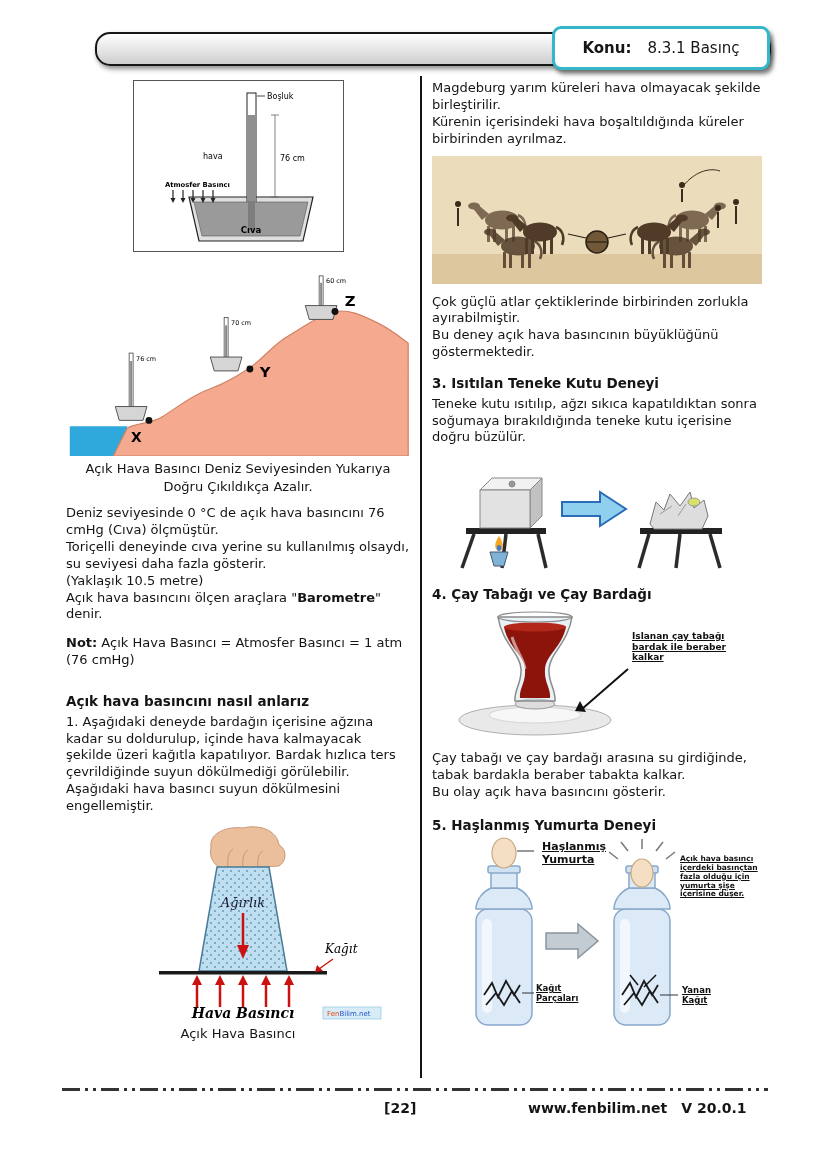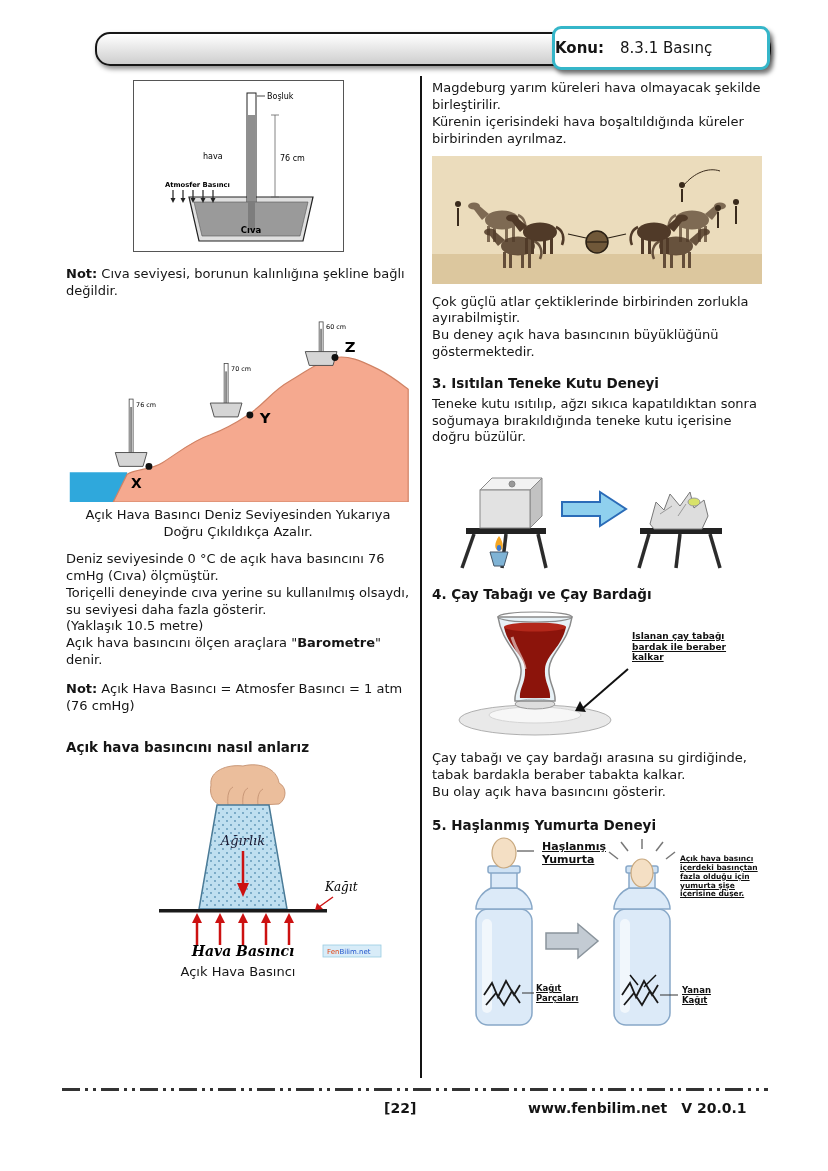--- a/index.html
+++ b/index.html
@@ -3,21 +3,21 @@
 <meta charset="utf-8">
 <style>
   html,body{margin:0;padding:0;}
   body{width:828px;height:1171px;background:#ffffff;font-family:"DejaVu Sans",sans-serif;color:#151515;font-size:13px;position:relative;}
   .page{position:absolute;inset:0;background:#fff;overflow:hidden;}
 
   
   .header-bar{position:absolute;left:95px;top:32px;width:672px;height:30px;border:2px solid #161616;border-radius:15px;
     background:linear-gradient(#ffffff,#cecece);box-shadow:2px 3px 5px rgba(0,0,0,.45);}
   .topic-badge{position:absolute;left:552px;top:26px;width:212px;height:38px;background:#fff;border:3px solid #35b6c9;
-    border-radius:9px;box-shadow:3px 4px 4px rgba(0,0,0,.5);display:flex;align-items:center;gap:16px;font-size:15px;}
+    border-radius:9px;box-shadow:3px 4px 4px rgba(0,0,0,.5);display:flex;align-items:center;justify-content:center;gap:16px;font-size:15px;}
   .topic-badge b{font-weight:bold;}
 
   
   .lcol{position:absolute;left:66px;top:80px;width:344px;}
   .rcol{position:absolute;left:432px;top:80px;width:334px;}
   .divider{position:absolute;left:420px;top:76px;width:2px;height:1002px;background:#141414;}
 
   p,.pline{line-height:1.3;margin:0;}
   .mb6{margin-bottom:6px}.mb10{margin-bottom:10px}.mb12{margin-bottom:12px}.mb14{margin-bottom:14px}
   .mb16{margin-bottom:16px}.mb24{margin-bottom:24px}.mb4{margin-bottom:4px}.mb8{margin-bottom:8px}
@@ -74,21 +74,20 @@
           <polygon points="9.5,117 14.5,117 12,122"></polygon>
             <polygon points="19.5,117 24.5,117 22,122"></polygon>
           <polygon points="29.5,117 34.5,117 32,122"></polygon>
             <polygon points="39.5,117 44.5,117 42,122"></polygon>
           <polygon points="49.5,117 54.5,117 52,122"></polygon>
         </g>
         <text x="90" y="152" font-size="8.5" font-weight="bold" text-anchor="middle">Cıva</text>
       </svg>
     </div>
 
-    <p class="mb12"><b>Not:</b><span> Cıva seviyesi, borunun kalınlığına şekline bağlı değildir.</span></p>
 
     <div class="figwrap mb4">
       <svg width="344" height="190" viewBox="0 0 344 192">
         <polygon points="2,162 60,162 60,192 2,192" fill="#2FA8DC"></polygon>
         <path d="M46,192 L60,164 C70,158 84,160 96,152 C112,142 126,130 144,124 C160,118 170,112 182,104
                  C198,94 206,80 224,70 C240,61 250,52 266,47 C282,42 298,50 314,58 C326,64 336,72 344,78 L344,192 Z" fill="#F5A98F" stroke="#D08264" stroke-width="1.2"></path>
 
         <g>
           <rect x="62" y="88" width="4" height="60" fill="#fff" stroke="#444" stroke-width="0.8"></rect>
           <rect x="63" y="96" width="2" height="52" fill="#888"></rect>
@@ -124,20 +123,21 @@
       <div class="pline">Deniz seviyesinde 0 °C de açık hava basıncını 76 cmHg (Cıva) ölçmüştür.</div>
       <div class="pline">Toriçelli deneyinde cıva yerine su kullanılmış olsaydı, su seviyesi daha fazla gösterir.</div>
       <div class="pline">(Yaklaşık 10.5 metre)</div>
       <div class="pline"><span>Açık hava basıncını ölçen araçlara "</span><b>Barometre</b><span>" denir.</span></div>
     </div>
 
     <p class="mb24"><b>Not:</b><span> Açık Hava Basıncı = Atmosfer Basıncı = 1 atm (76 cmHg)</span></p>
 
     <p class="sec-title mb6">Açık hava basıncını nasıl anlarız</p>
 
+    <p class="mb6">1. Aşağıdaki deneyde bardağın içerisine ağzına kadar su doldurulup, içinde hava kalmayacak şekilde üzeri kağıtla kapatılıyor. Bardak hızlıca ters çevrildiğinde suyun dökülmediği görülebilir. Aşağıdaki hava basıncı suyun dökülmesini engellemiştir.</p>
 
     <div class="figwrap mb4" style="width:290px;margin-left:auto;margin-right:auto;">
       <svg width="290" height="200" viewBox="0 0 290 200">
         <defs>
           <pattern id="waterdots" width="8" height="8" patternUnits="userSpaceOnUse">
             <circle cx="2" cy="2" r="0.9" fill="#5B93B5"></circle>
               <circle cx="6" cy="6" r="0.9" fill="#5B93B5"></circle>
           </pattern>
         </defs>
 

